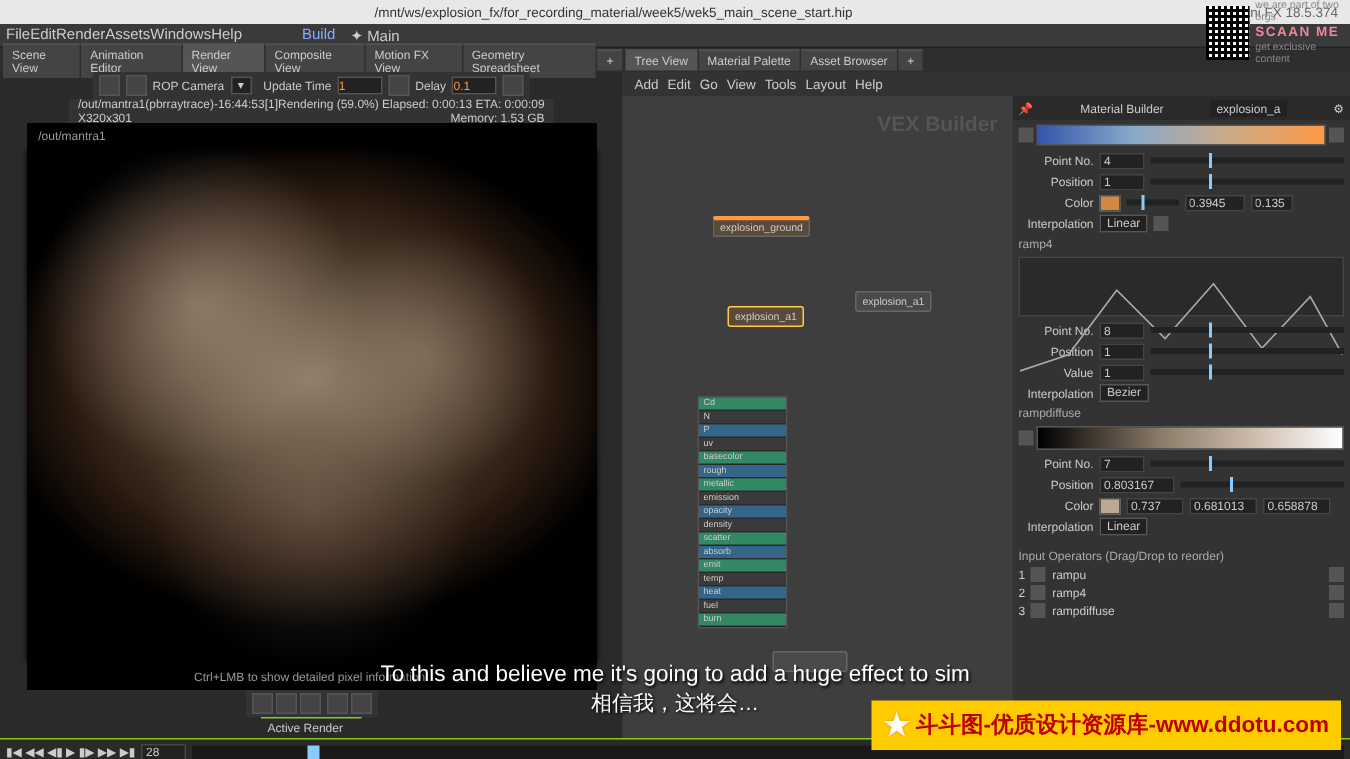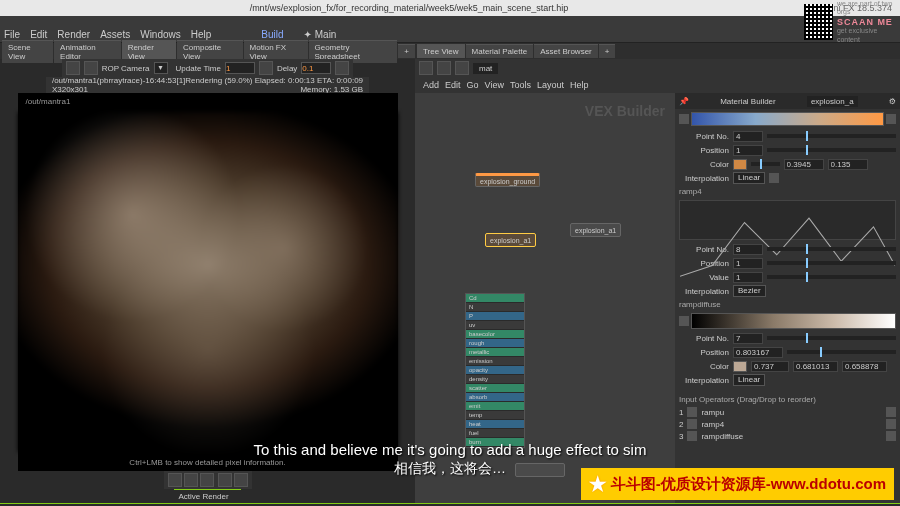--- a/index.html
+++ b/index.html
@@ -1,20 +1,20 @@
 <!DOCTYPE html>
 <html><head>
 <meta charset="utf-8">
 <style>
 * { margin: 0; padding: 0; box-sizing: border-box; font-family: sans-serif; }
 body { width: 900px; height: 506px; background: #3a3a3a; color: #ccc; font-size: 9px; overflow: hidden; position: relative; }
 .titlebar { height: 16px; background: #e8e8e8; display: flex; align-items: center; padding: 0 8px; color: #333; font-size: 9px; }
 .titlebar .title { flex: 1; text-align: center; }
 .titlebar .app { color: #666; }
-.menubar { height: 16px; background: #3a3a3a; display: flex; align-items: center; padding: 0 4px; gap: 10px; font-size: 10px; border-bottom: 1px solid #222; margin-top: 11px; }
+.menubar { height: 16px; background: #3a3a3a; display: flex; align-items: center; padding: 0 4px; font-size: 10px; border-bottom: 1px solid #222; }
 .menubar span { cursor: pointer; }
 .menubar .build { color: #88aaff; margin-left: 40px; }
 .main-layout { display: flex; height: 460px; }
 .left-panel { width: 415px; display: flex; flex-direction: column; background: #2a2a2a; align-items: center; }
 .tabs-row { height: 16px; background: #2e2e2e; display: flex; align-items: center; gap: 1px; font-size: 8px; padding-left: 2px; }
 .tab { background: #444; padding: 2px 6px; border-top: 1px solid #555; cursor: pointer; }
 .tab.active { background: #555; }
 .toolbar { height: 18px; background: #333; display: flex; align-items: center; gap: 4px; padding: 0 4px; font-size: 8px; }
 .toolbar input { background: #222; border: 1px solid #555; color: #ccc; font-size: 8px; width: 30px; height: 12px; }
 .toolbar .orange { color: #ff9944; }
@@ -141,26 +141,20 @@
     </div>
   </div>
 
   <div class="right-panel">
     <div class="tabs-row">
       <div class="tab active">Tree View</div>
       <div class="tab">Material Palette</div>
       <div class="tab">Asset Browser</div>
       <div class="tab">+</div>
     </div>
-    <div class="toolbar">
-      <span class="icon-btn"></span>
-      <span class="icon-btn"></span>
-      <span class="icon-btn"></span>
-      <span style="background:#222;padding:1px 6px">mat</span>
-    </div>
     <div class="right-top-menu">
       <span>Add</span>
       <span>Edit</span>
       <span>Go</span>
       <span>View</span>
       <span>Tools</span>
       <span>Layout</span>
       <span>Help</span>
     </div>
     <div class="network-area">
@@ -212,21 +206,21 @@
         <div class="param-row">
           <span class="param-label">Position</span>
           <input class="param-input" style="width: 30px;" value="1">
           <div class="param-slider"></div>
         </div>
         <div class="param-row">
           <span class="param-label">Color</span>
           <span class="color-swatch" style="background:#d08844"></span>
           <div class="param-slider" style="flex:0.5"></div>
           <input class="param-input" style="width: 40px;" value="0.3945">
-          <input class="param-input" style="width: 40px;" value="0.135">
+          <input class="param-input" style="width: 28px;" value="0.135">
         </div>
         <div class="param-row">
           <span class="param-label">Interpolation</span>
           <span class="dropdown">Linear</span>
           <span class="tiny-icon"></span>
         </div>
 
         <div style="padding:2px 4px;color:#aaa">ramp4</div>
         <div class="ramp-graph">
           <svg class="ramp-line" viewBox="0 0 100 40" preserveAspectRatio="none">

